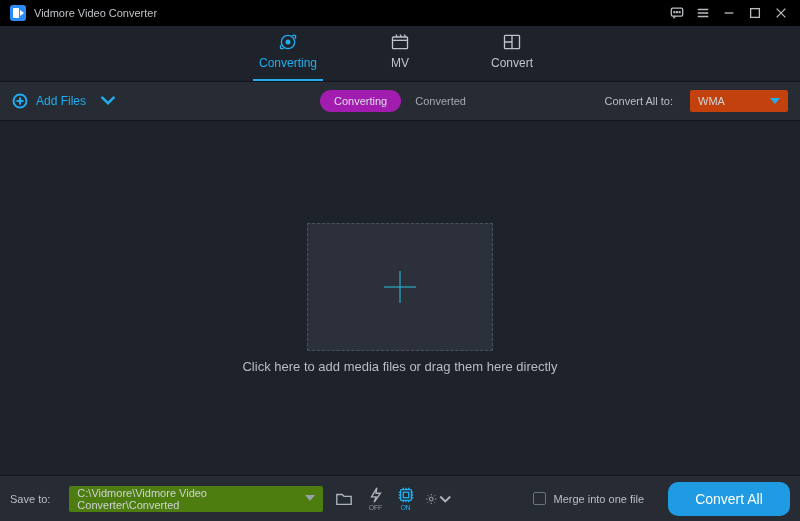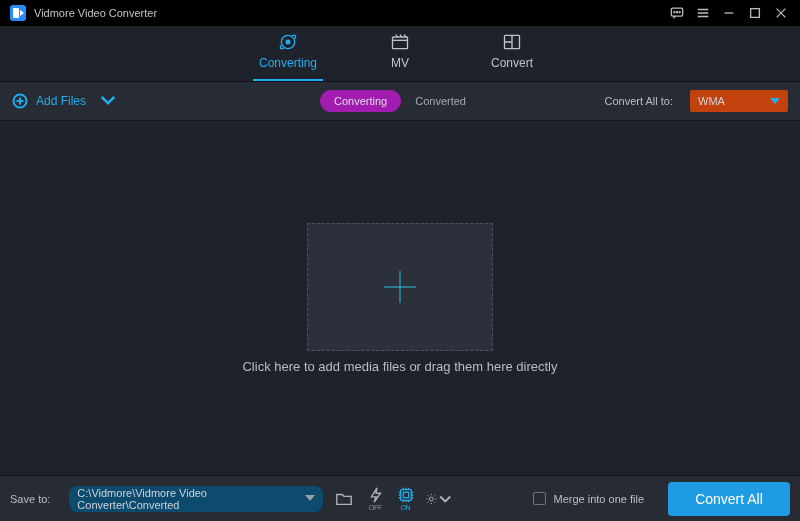--- a/index.html
+++ b/index.html
@@ -141,47 +141,47 @@
     height: 46px;
     background: #262b34;
     display: flex; align-items: center;
     padding: 0 10px;
     gap: 8px;
     border-top: 1px solid #11141a;
   }
   .save-to-label { font-size: 11px; color: #bcbfc5; margin-right: 11px; }
   .path-box {
     width: 254px; height: 26px;
-    background: #0c4a6e;
+    background: #4d7c0f;
     display: flex; align-items: center; justify-content: space-between;
     padding: 0 8px;
     font-size: 11px;
     color: #cfd2d7;
-    border-radius: 8px;
+    border-radius: 2px;
   }
   .path-box .chev svg { width: 10px; height: 10px; fill: #9aa0a9; }
   .iconbtn {
     width: 26px; height: 26px;
     display: flex; align-items: center; justify-content: center;
   }
   .iconbtn svg { width: 18px; height: 18px; stroke: #aeb3bb; fill: none; stroke-width: 1.5; }
   .iconbtn.gpu svg { stroke: #21aef0; }
   .iconbtn .sub { font-size: 7px; color: #8e949d; letter-spacing: -0.3px; margin-left: -2px; }
   .iconbtn.gpu .sub { color: #21aef0; }
   .merge {
     margin-left: auto;
     display: flex; align-items: center; gap: 8px;
     font-size: 11px; color: #bcbfc5;
   }
   .merge .cbox { width: 13px; height: 13px; border: 1px solid #6b7280; border-radius: 2px; }
   .convert-all-btn {
     width: 122px; height: 34px;
     background: #1f9be4;
     color: #fff;
-    border-radius: 4px;
+    border-radius: 10px;
     font-size: 14px;
     display: flex; align-items: center; justify-content: center;
     margin-left: 16px;
   }
 </style>
 </head>
 <body>
 
 <div class="titlebar">
   <div class="app-icon"></div>

